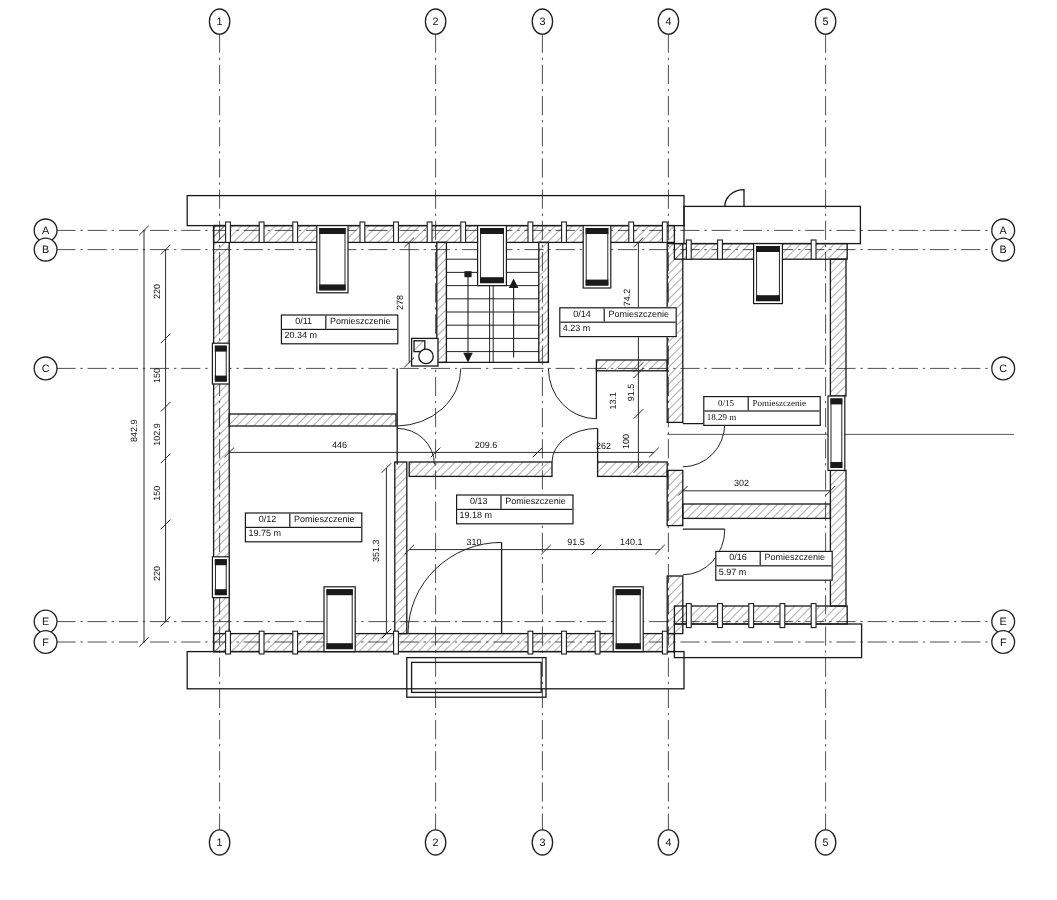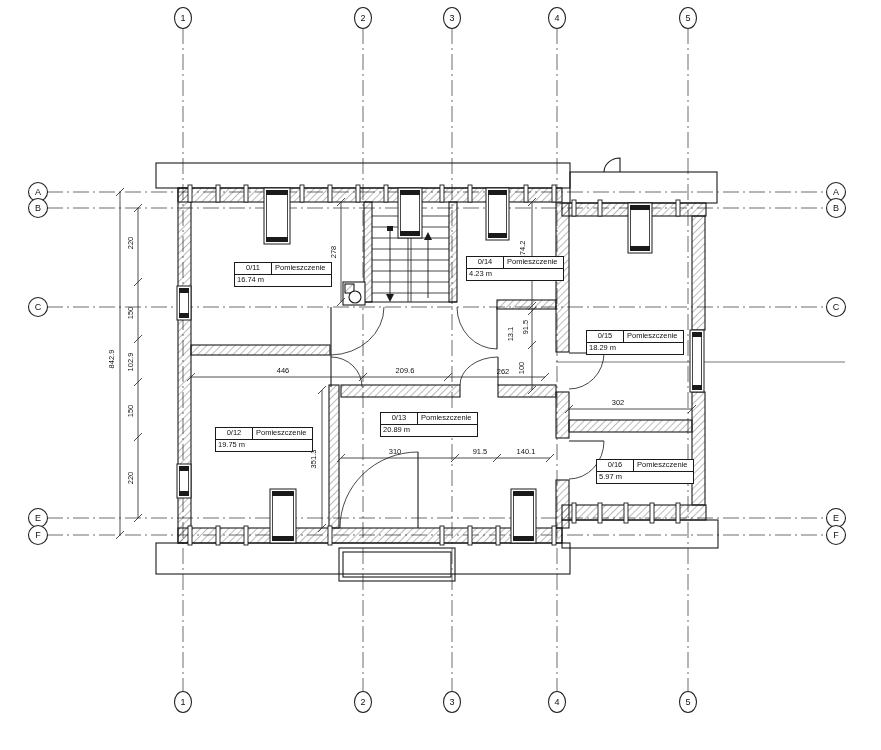--- a/index.html
+++ b/index.html
@@ -276,49 +276,49 @@
         <text x="133" y="411" text-anchor="middle" font-size="7.5px" fill="#111111" transform="rotate(-90 133 411)">150</text>
         <text x="133" y="478" text-anchor="middle" font-size="7.5px" fill="#111111" transform="rotate(-90 133 478)">220</text>
       </g>
 </svg>
 <div id="labels">
       <div class="rl" style="left: 234px; top: 262px;">
         <div class="rl-r1">
           <span class="rl-id">0/11</span>
           <span class="rl-nm">Pomieszczenie</span>
         </div>
-        <div class="rl-r2">16.74 m</div>
+        <div class="rl-r2">20.34 m</div>
       </div>
       <div class="rl" style="left: 466px; top: 256px;">
         <div class="rl-r1">
           <span class="rl-id">0/14</span>
           <span class="rl-nm">Pomieszczenie</span>
         </div>
         <div class="rl-r2">4.23 m</div>
       </div>
-      <div class="rl" style="left: 586px; top: 330px;">
+      <div class="rl" style="left: 586px; top: 330px; font-family: Liberation Serif, serif;">
         <div class="rl-r1">
           <span class="rl-id">0/15</span>
           <span class="rl-nm">Pomieszczenie</span>
         </div>
         <div class="rl-r2">18.29 m</div>
       </div>
-      <div class="rl" style="left: 215px; top: 427px;">
+      <div class="rl" style="left: 204px; top: 427px;">
         <div class="rl-r1">
           <span class="rl-id">0/12</span>
           <span class="rl-nm">Pomieszczenie</span>
         </div>
         <div class="rl-r2">19.75 m</div>
       </div>
       <div class="rl" style="left: 380px; top: 412px;">
         <div class="rl-r1">
           <span class="rl-id">0/13</span>
           <span class="rl-nm">Pomieszczenie</span>
         </div>
-        <div class="rl-r2">20.89 m</div>
+        <div class="rl-r2">19.18 m</div>
       </div>
       <div class="rl" style="left: 596px; top: 459px;">
         <div class="rl-r1">
           <span class="rl-id">0/16</span>
           <span class="rl-nm">Pomieszczenie</span>
         </div>
         <div class="rl-r2">5.97 m</div>
       </div>
     </div>
 </div>

